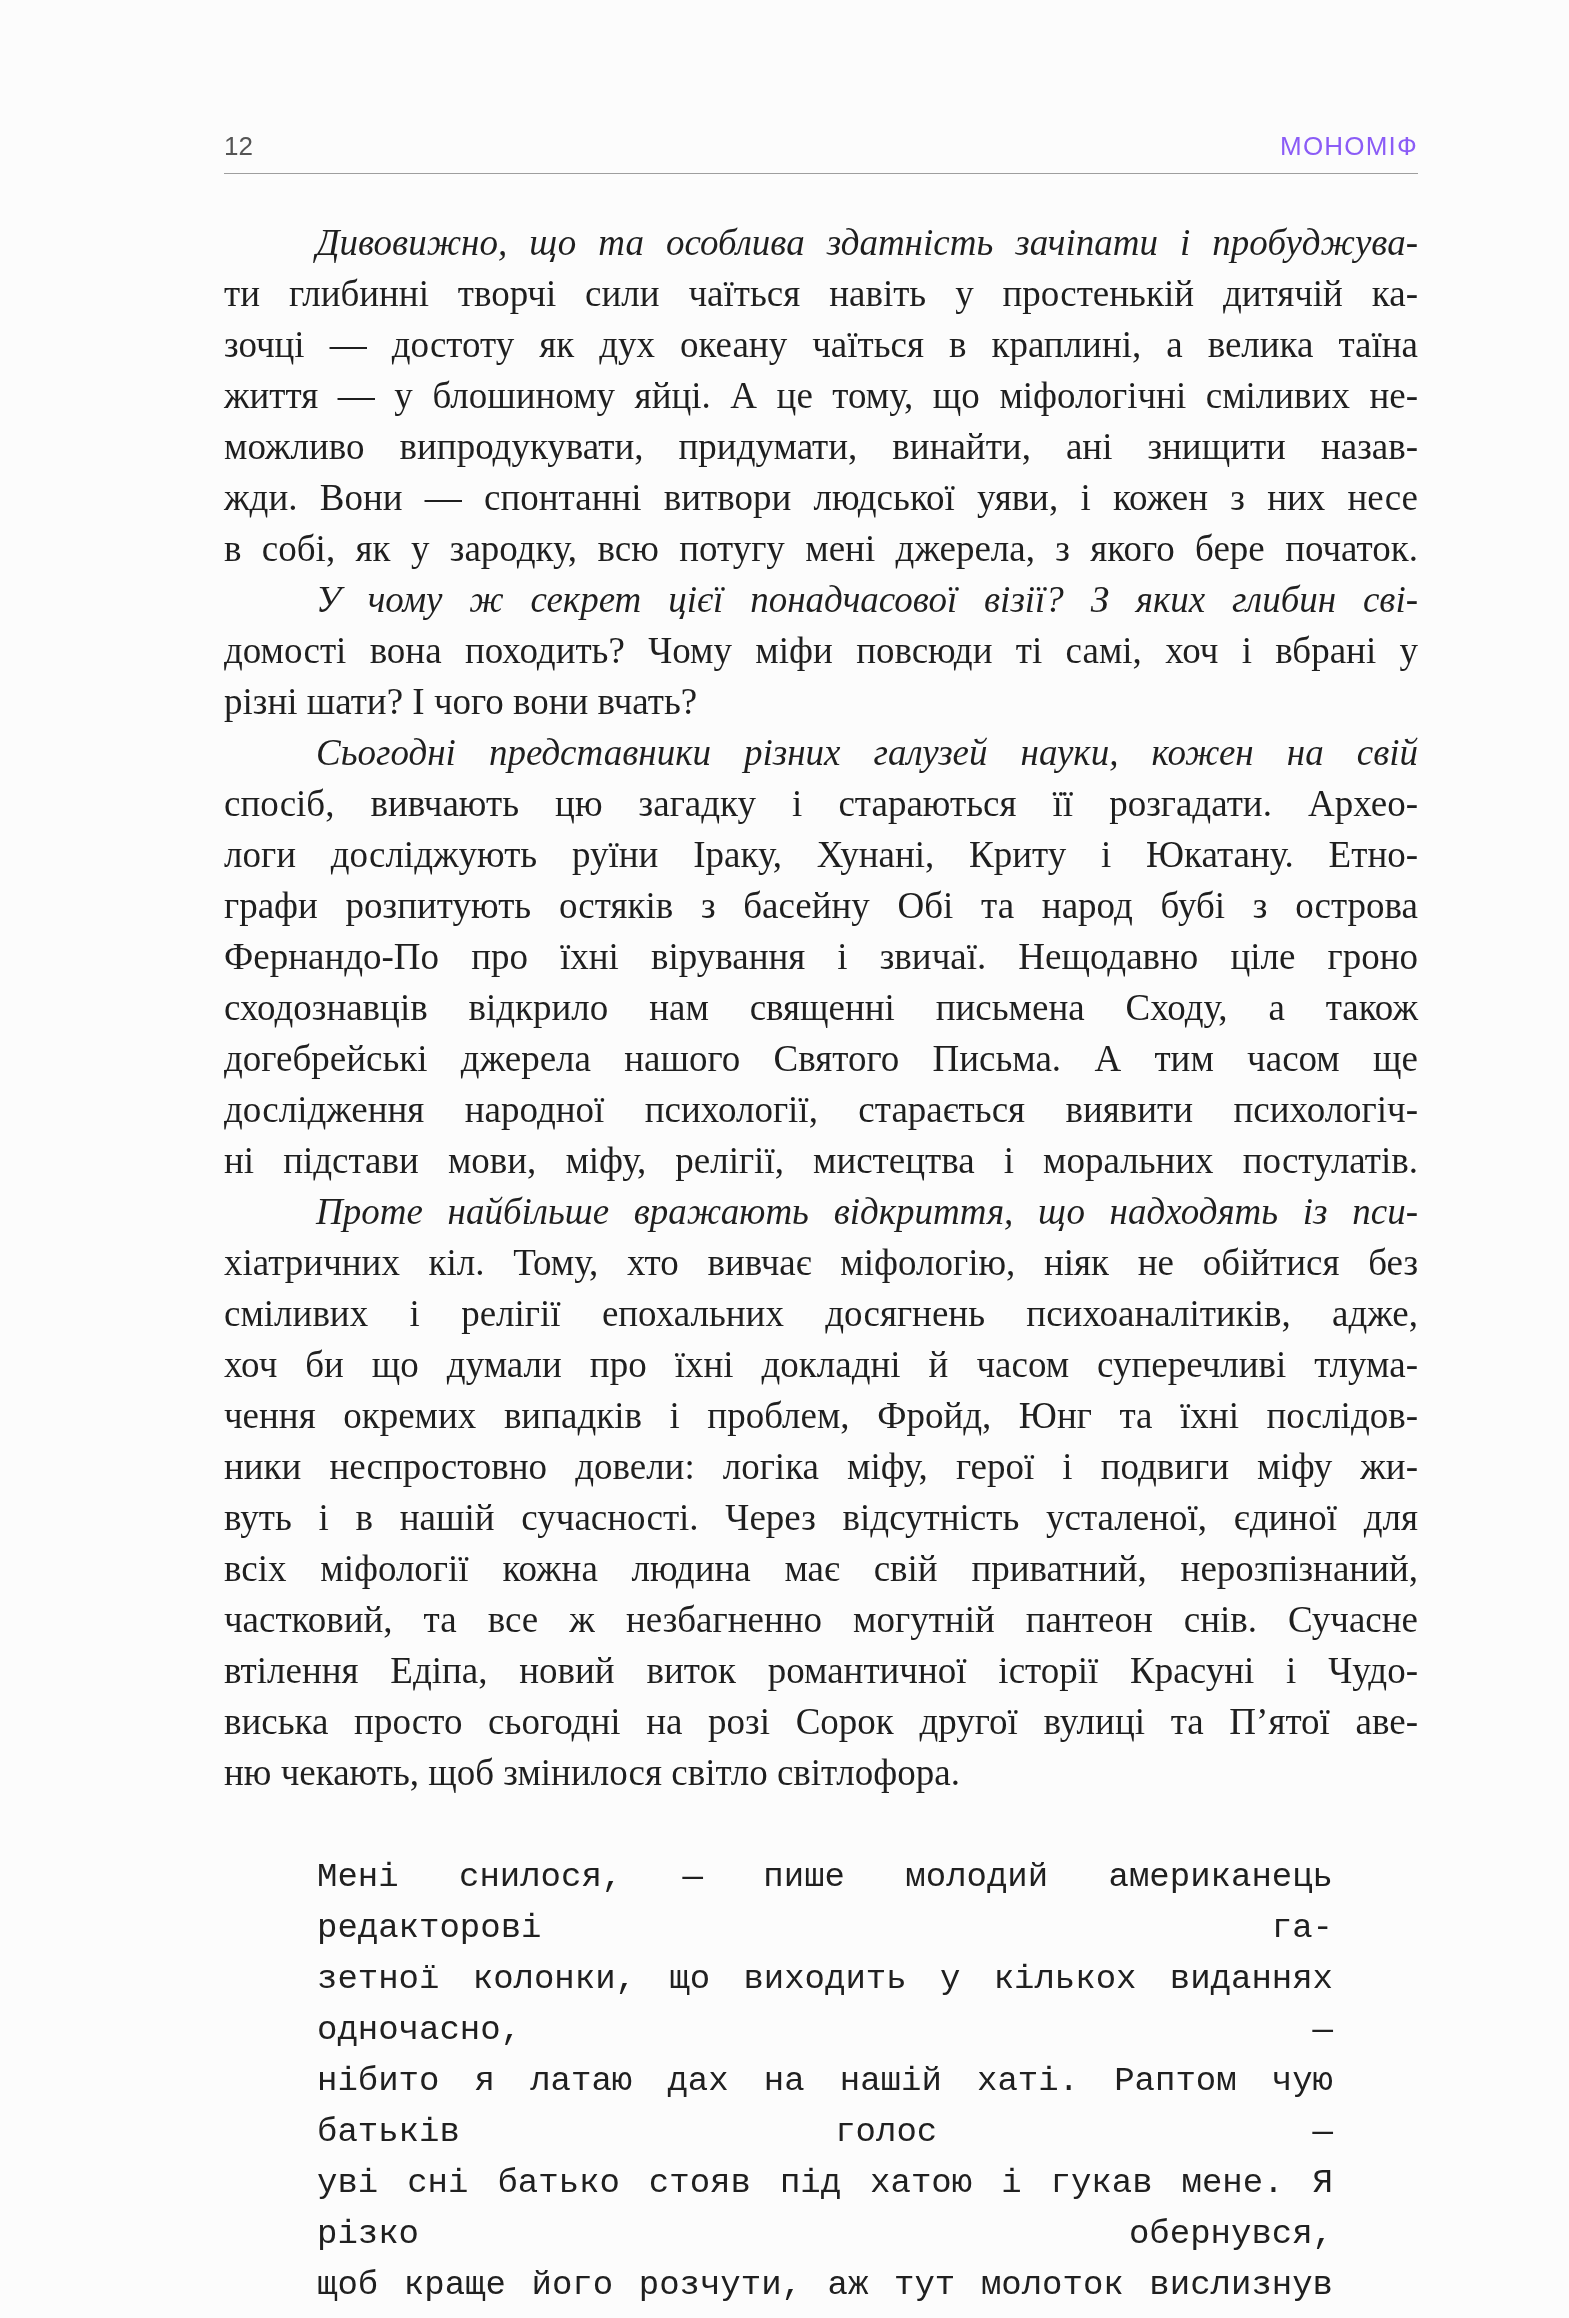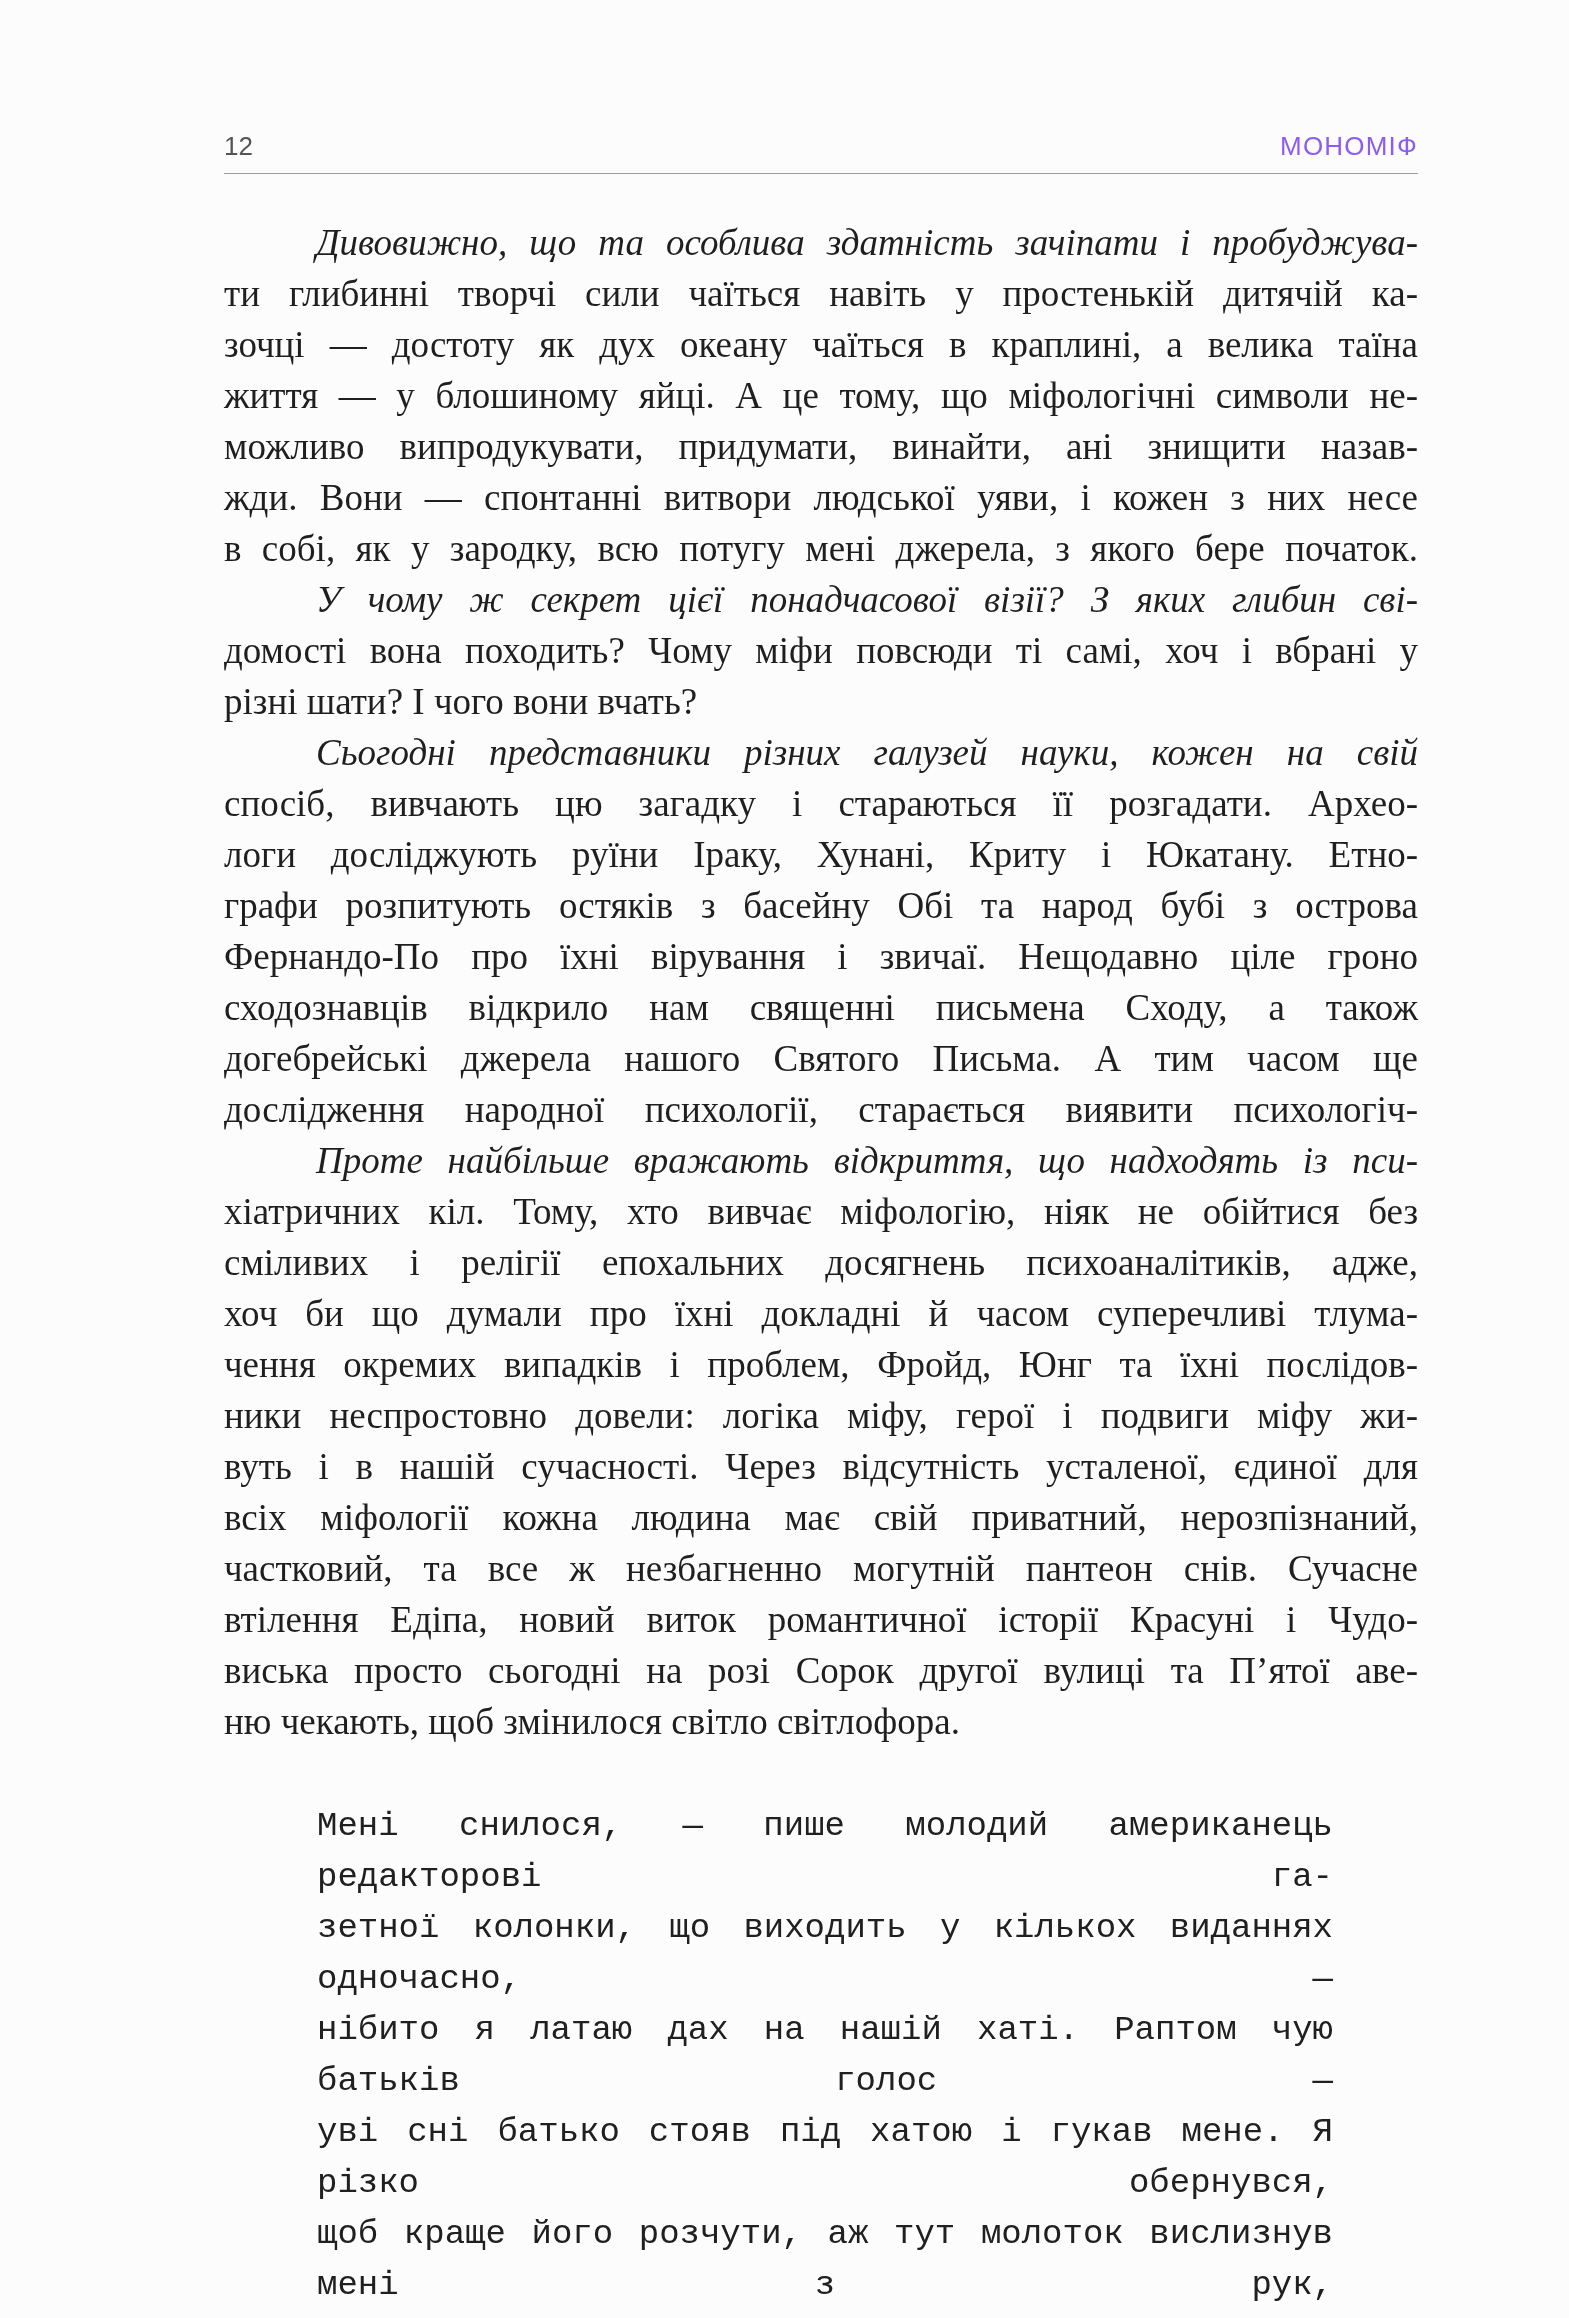--- a/index.html
+++ b/index.html
@@ -76,41 +76,42 @@
       <span class="pagenum">12</span>
       <span class="runtitle">МОНОМІФ</span>
     </div>
 
     <div class="bodytext">
 
       <div class="para">
         <div class="line j indent">Дивовижно, що та особлива здатність зачіпати і пробуджува-</div>
         <div class="line j">ти глибинні творчі сили чаїться навіть у простенькій дитячій ка-</div>
         <div class="line j">зочці — достоту як дух океану чаїться в краплині, а велика таїна</div>
-        <div class="line j">життя — у блошиному яйці. А це тому, що міфологічні символи не-</div>
+        <div class="line j">життя — у блошиному яйці. А це тому, що міфологічні сміливих не-</div>
         <div class="line j">можливо випродукувати, придумати, винайти, ані знищити назав-</div>
         <div class="line j">жди. Вони — спонтанні витвори людської уяви, і кожен з них несе</div>
         <div class="line j">в собі, як у зародку, всю потугу мені джерела, з якого бере початок.</div>
       </div>
 
       <div class="para">
         <div class="line j indent">У чому ж секрет цієї понадчасової візії? З яких глибин сві-</div>
         <div class="line j">домості вона походить? Чому міфи повсюди ті самі, хоч і вбрані у</div>
         <div class="line j par-end">різні шати? І чого вони вчать?</div>
       </div>
 
       <div class="para">
         <div class="line j indent">Сьогодні представники різних галузей науки, кожен на свій</div>
         <div class="line j">спосіб, вивчають цю загадку і стараються її розгадати. Архео-</div>
         <div class="line j">логи досліджують руїни Іраку, Хунані, Криту і Юкатану. Етно-</div>
         <div class="line j">графи розпитують остяків з басейну Обі та народ бубі з острова</div>
         <div class="line j">Фернандо-По про їхні вірування і звичаї. Нещодавно ціле гроно</div>
         <div class="line j">сходознавців відкрило нам священні письмена Сходу, а також</div>
         <div class="line j">догебрейські джерела нашого Святого Письма. А тим часом ще</div>
         <div class="line j">дослідження народної психології, старається виявити психологіч-</div>
+        <div class="line j">ні підстави мови, міфу, релігії, мистецтва і моральних постулатів.</div>
       </div>
 
       <div class="para">
         <div class="line j indent">Проте найбільше вражають відкриття, що надходять із пси-</div>
         <div class="line j">хіатричних кіл. Тому, хто вивчає міфологію, ніяк не обійтися без</div>
         <div class="line j">сміливих і релігії епохальних досягнень психоаналітиків, адже,</div>
         <div class="line j">хоч би що думали про їхні докладні й часом суперечливі тлума-</div>
         <div class="line j">чення окремих випадків і проблем, Фройд, Юнг та їхні послідов-</div>
         <div class="line j">ники неспростовно довели: логіка міфу, герої і подвиги міфу жи-</div>
         <div class="line j">вуть і в нашій сучасності. Через відсутність усталеної, єдиної для</div>

